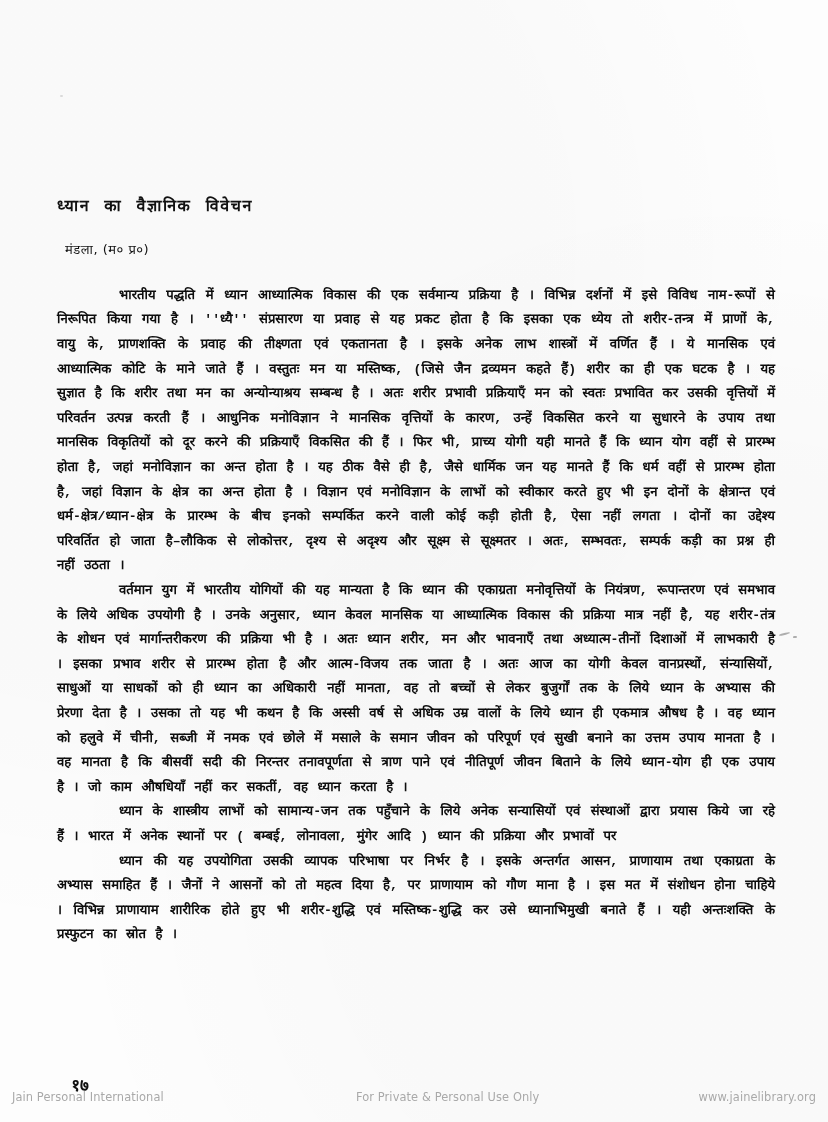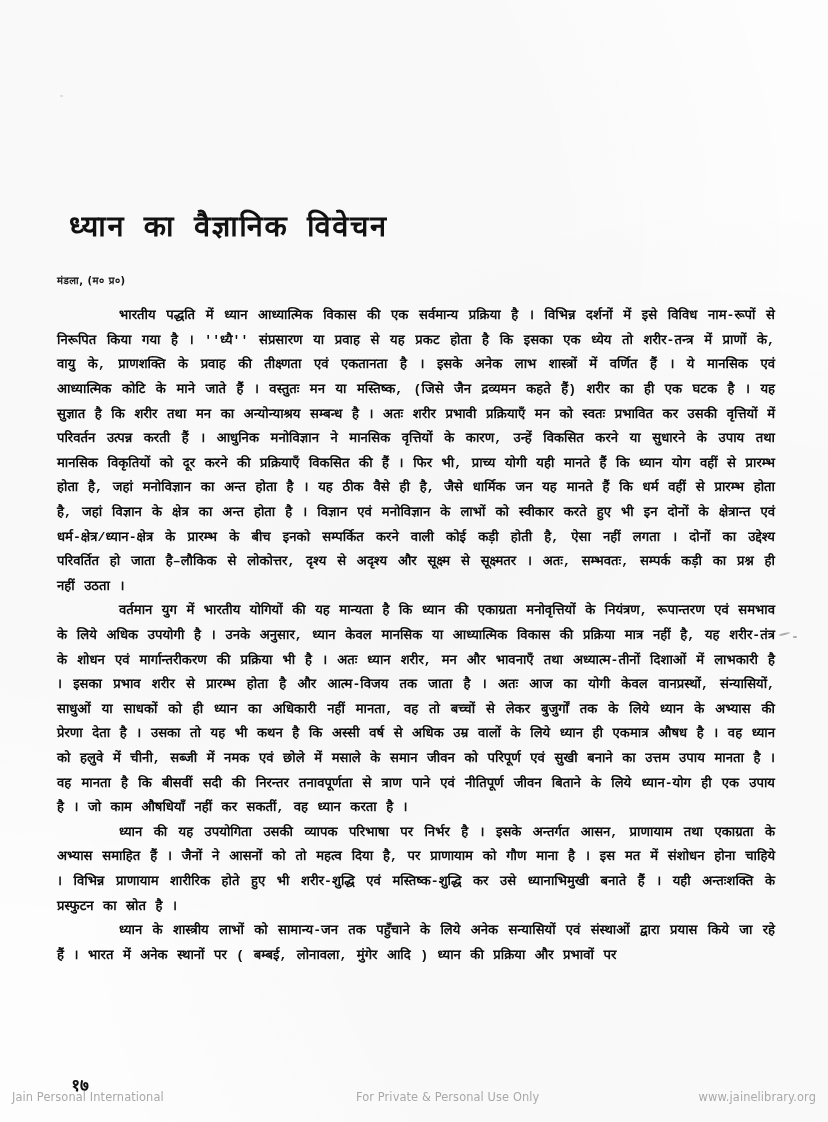--- a/index.html
+++ b/index.html
@@ -30,48 +30,48 @@
 
   
   .content {
     position: absolute;
     left: 57px;
     top: 0;
     width: 718px;
   }
 
   .doc-title {
-    margin: 12px;
+    margin: 0;
     padding-top: 196px;
     font-family: "DejaVu Sans", "Liberation Sans", sans-serif;
-    font-size: 29px;
+    font-size: 16px;
     font-weight: 700;
     letter-spacing: 1.6px;
     word-spacing: 7px;
     line-height: 1.25;
     color: #111111;
   }
 
   .byline {
     margin: 0;
     padding-top: 25px;
     font-family: "DejaVu Sans", "Liberation Sans", sans-serif;
     font-size: 15.2px;
     font-weight: 700;
     letter-spacing: 0.5px;
     line-height: 1.3;
     color: #121212;
   }
 
   .affiliation {
-    margin: 0;
+    margin: 8px;
     padding-top: 18px;
     font-family: "DejaVu Sans", "Liberation Sans", sans-serif;
-    font-size: 10px;
-    font-weight: 700;
+    font-size: 13px;
+    font-weight: 400;
     letter-spacing: 0.5px;
     line-height: 1.3;
     color: #121212;
   }
 
   .body-copy {
     padding-top: 17px;
   }
 
   .body-copy p {
@@ -142,22 +142,22 @@
   <div class="content">
 
     <h1 class="doc-title">ध्यान  का  वैज्ञानिक  विवेचन</h1>
 
 
     <p class="affiliation">मंडला, (म० प्र०)</p>
 
     <div class="body-copy">
       <p>भारतीय पद्धति में ध्यान आध्यात्मिक विकास की एक सर्वमान्य प्रक्रिया है । विभिन्न दर्शनों में इसे विविध नाम-रूपों से निरूपित किया गया है । ''ध्यै'' संप्रसारण या प्रवाह से यह प्रकट होता है कि इसका एक ध्येय तो शरीर-तन्त्र में प्राणों के, वायु के, प्राणशक्ति के प्रवाह की तीक्ष्णता एवं एकतानता है । इसके अनेक लाभ शास्त्रों में वर्णित हैं । ये मानसिक एवं आध्यात्मिक कोटि के माने जाते हैं । वस्तुतः मन या मस्तिष्क, (जिसे जैन द्रव्यमन कहते हैं) शरीर का ही एक घटक है । यह सुज्ञात है कि शरीर तथा मन का अन्योन्याश्रय सम्बन्ध है । अतः शरीर प्रभावी प्रक्रियाएँ मन को स्वतः प्रभावित कर उसकी वृत्तियों में परिवर्तन उत्पन्न करती हैं । आधुनिक मनोविज्ञान ने मानसिक वृत्तियों के कारण, उन्हें विकसित करने या सुधारने के उपाय तथा मानसिक विकृतियों को दूर करने की प्रक्रियाएँ विकसित की हैं । फिर भी, प्राच्य योगी यही मानते हैं कि ध्यान योग वहीं से प्रारम्भ होता है, जहां मनोविज्ञान का अन्त होता है । यह ठीक वैसे ही है, जैसे धार्मिक जन यह मानते हैं कि धर्म वहीं से प्रारम्भ होता है, जहां विज्ञान के क्षेत्र का अन्त होता है । विज्ञान एवं मनोविज्ञान के लाभों को स्वीकार करते हुए भी इन दोनों के क्षेत्रान्त एवं धर्म-क्षेत्र/ध्यान-क्षेत्र के प्रारम्भ के बीच इनको सम्पर्कित करने वाली कोई कड़ी होती है, ऐसा नहीं लगता । दोनों का उद्देश्य परिवर्तित हो जाता है–लौकिक से लोकोत्तर, दृश्य से अदृश्य और सूक्ष्म से सूक्ष्मतर । अतः, सम्भवतः, सम्पर्क कड़ी का प्रश्न ही नहीं उठता ।</p>
       <p>वर्तमान युग में भारतीय योगियों की यह मान्यता है कि ध्यान की एकाग्रता मनोवृत्तियों के नियंत्रण, रूपान्तरण एवं समभाव के लिये अधिक उपयोगी है । उनके अनुसार, ध्यान केवल मानसिक या आध्यात्मिक विकास की प्रक्रिया मात्र नहीं है, यह शरीर-तंत्र के शोधन एवं मार्गान्तरीकरण की प्रक्रिया भी है । अतः ध्यान शरीर, मन और भावनाएँ तथा अध्यात्म-तीनों दिशाओं में लाभकारी है । इसका प्रभाव शरीर से प्रारम्भ होता है और आत्म-विजय तक जाता है । अतः आज का योगी केवल वानप्रस्थों, संन्यासियों, साधुओं या साधकों को ही ध्यान का अधिकारी नहीं मानता, वह तो बच्चों से लेकर बुजुर्गों तक के लिये ध्यान के अभ्यास की प्रेरणा देता है । उसका तो यह भी कथन है कि अस्सी वर्ष से अधिक उम्र वालों के लिये ध्यान ही एकमात्र औषध है । वह ध्यान को हलुवे में चीनी, सब्जी में नमक एवं छोले में मसाले के समान जीवन को परिपूर्ण एवं सुखी बनाने का उत्तम उपाय मानता है । वह मानता है कि बीसवीं सदी की निरन्तर तनावपूर्णता से त्राण पाने एवं नीतिपूर्ण जीवन बिताने के लिये ध्यान-योग ही एक उपाय है । जो काम औषधियाँ नहीं कर सकतीं, वह ध्यान करता है ।</p>
+      <p>ध्यान के शास्त्रीय लाभों को सामान्य-जन तक पहुँचाने के लिये अनेक सन्यासियों एवं संस्थाओं द्वारा प्रयास किये जा रहे हैं । भारत में अनेक स्थानों पर ( बम्बई, लोनावला, मुंगेर आदि ) ध्यान की प्रक्रिया और प्रभावों पर</p>
       <p>ध्यान की यह उपयोगिता उसकी व्यापक परिभाषा पर निर्भर है । इसके अन्तर्गत आसन, प्राणायाम तथा एकाग्रता के अभ्यास समाहित हैं । जैनों ने आसनों को तो महत्व दिया है, पर प्राणायाम को गौण माना है । इस मत में संशोधन होना चाहिये । विभिन्न प्राणायाम शारीरिक होते हुए भी शरीर-शुद्धि एवं मस्तिष्क-शुद्धि कर उसे ध्यानाभिमुखी बनाते हैं । यही अन्तःशक्ति के प्रस्फुटन का स्रोत है ।</p>
-      <p>ध्यान के शास्त्रीय लाभों को सामान्य-जन तक पहुँचाने के लिये अनेक सन्यासियों एवं संस्थाओं द्वारा प्रयास किये जा रहे हैं । भारत में अनेक स्थानों पर ( बम्बई, लोनावला, मुंगेर आदि ) ध्यान की प्रक्रिया और प्रभावों पर</p>
     </div>
 
   </div>
 
   <div class="folio">१७</div>
 
   <span class="artifact a1"></span>
   <span class="artifact a2"></span>
   <span class="artifact a3"></span>
 

